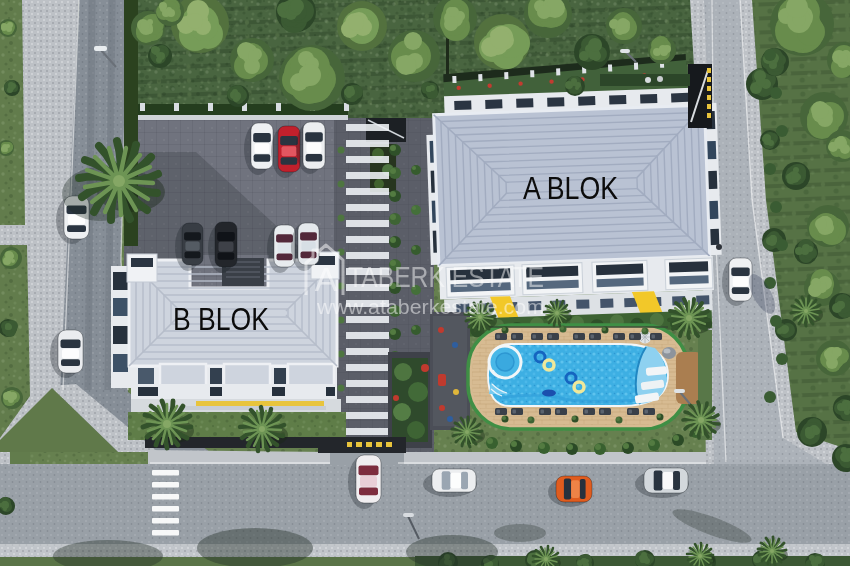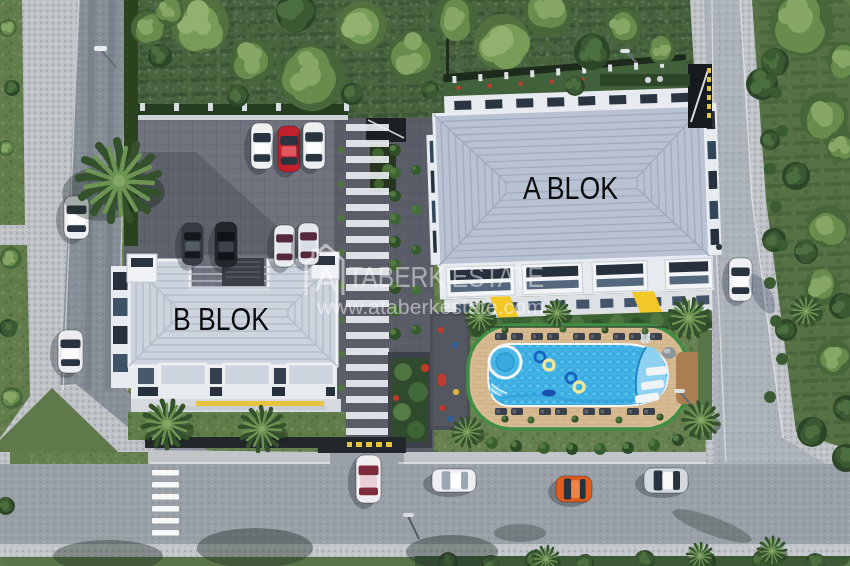--- a/index.html
+++ b/index.html
@@ -1,15 +1,15 @@
 <!DOCTYPE html>
 <html><head><meta charset="utf-8">
 <style>
 html,body{margin:0;padding:0;background:#5e7d4c;}
-#scene{width:850px;height:566px;overflow:hidden;position:relative;font-family:"Liberation Sans",sans-serif;border-radius:9px;}
+#scene{width:850px;height:566px;overflow:hidden;position:relative;font-family:"Liberation Sans",sans-serif;}
 </style></head><body>
 <div id="scene">
 <svg width="850" height="566" viewBox="0 0 850 566">
 <defs>
 <pattern id="gtex" width="17" height="17" patternUnits="userSpaceOnUse">
  <rect width="17" height="17" fill="none"></rect>
  <circle cx="3" cy="4" r="1.7" fill="rgba(235,245,215,0.13)"></circle>
  <circle cx="11" cy="9" r="2" fill="rgba(15,35,15,0.18)"></circle>
  <circle cx="14" cy="2" r="1.3" fill="rgba(220,238,195,0.12)"></circle>
  <circle cx="6" cy="13" r="1.6" fill="rgba(5,25,5,0.14)"></circle>

